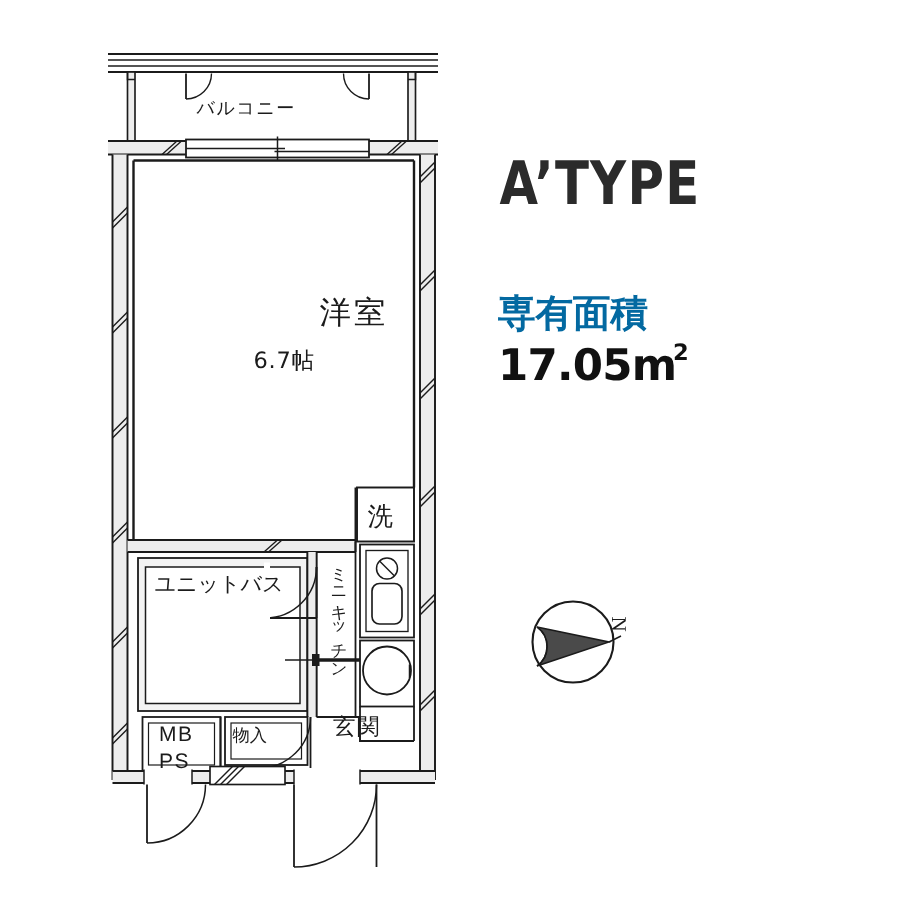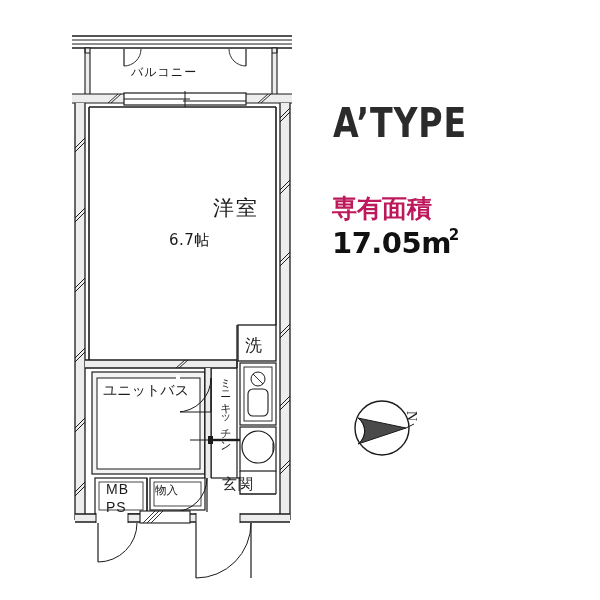--- a/index.html
+++ b/index.html
@@ -44,21 +44,21 @@
     color: #2b2b2b;
     transform: scaleX(0.83);
     transform-origin: left top;
   }
   #label-senyu {
     left: 332px;
     top: 196px;
     font-size: 25px;
     font-weight: bold;
     letter-spacing: 0px;
-    color: #be185d;
+    color: #0369a1;
     text-align: right;
   }
   #value-senyu {
     left: 332px;
     top: 229px;
     font-size: 29px;
     font-weight: bold;
     color: #111;
     letter-spacing: -0.5px;
     text-align: right;

